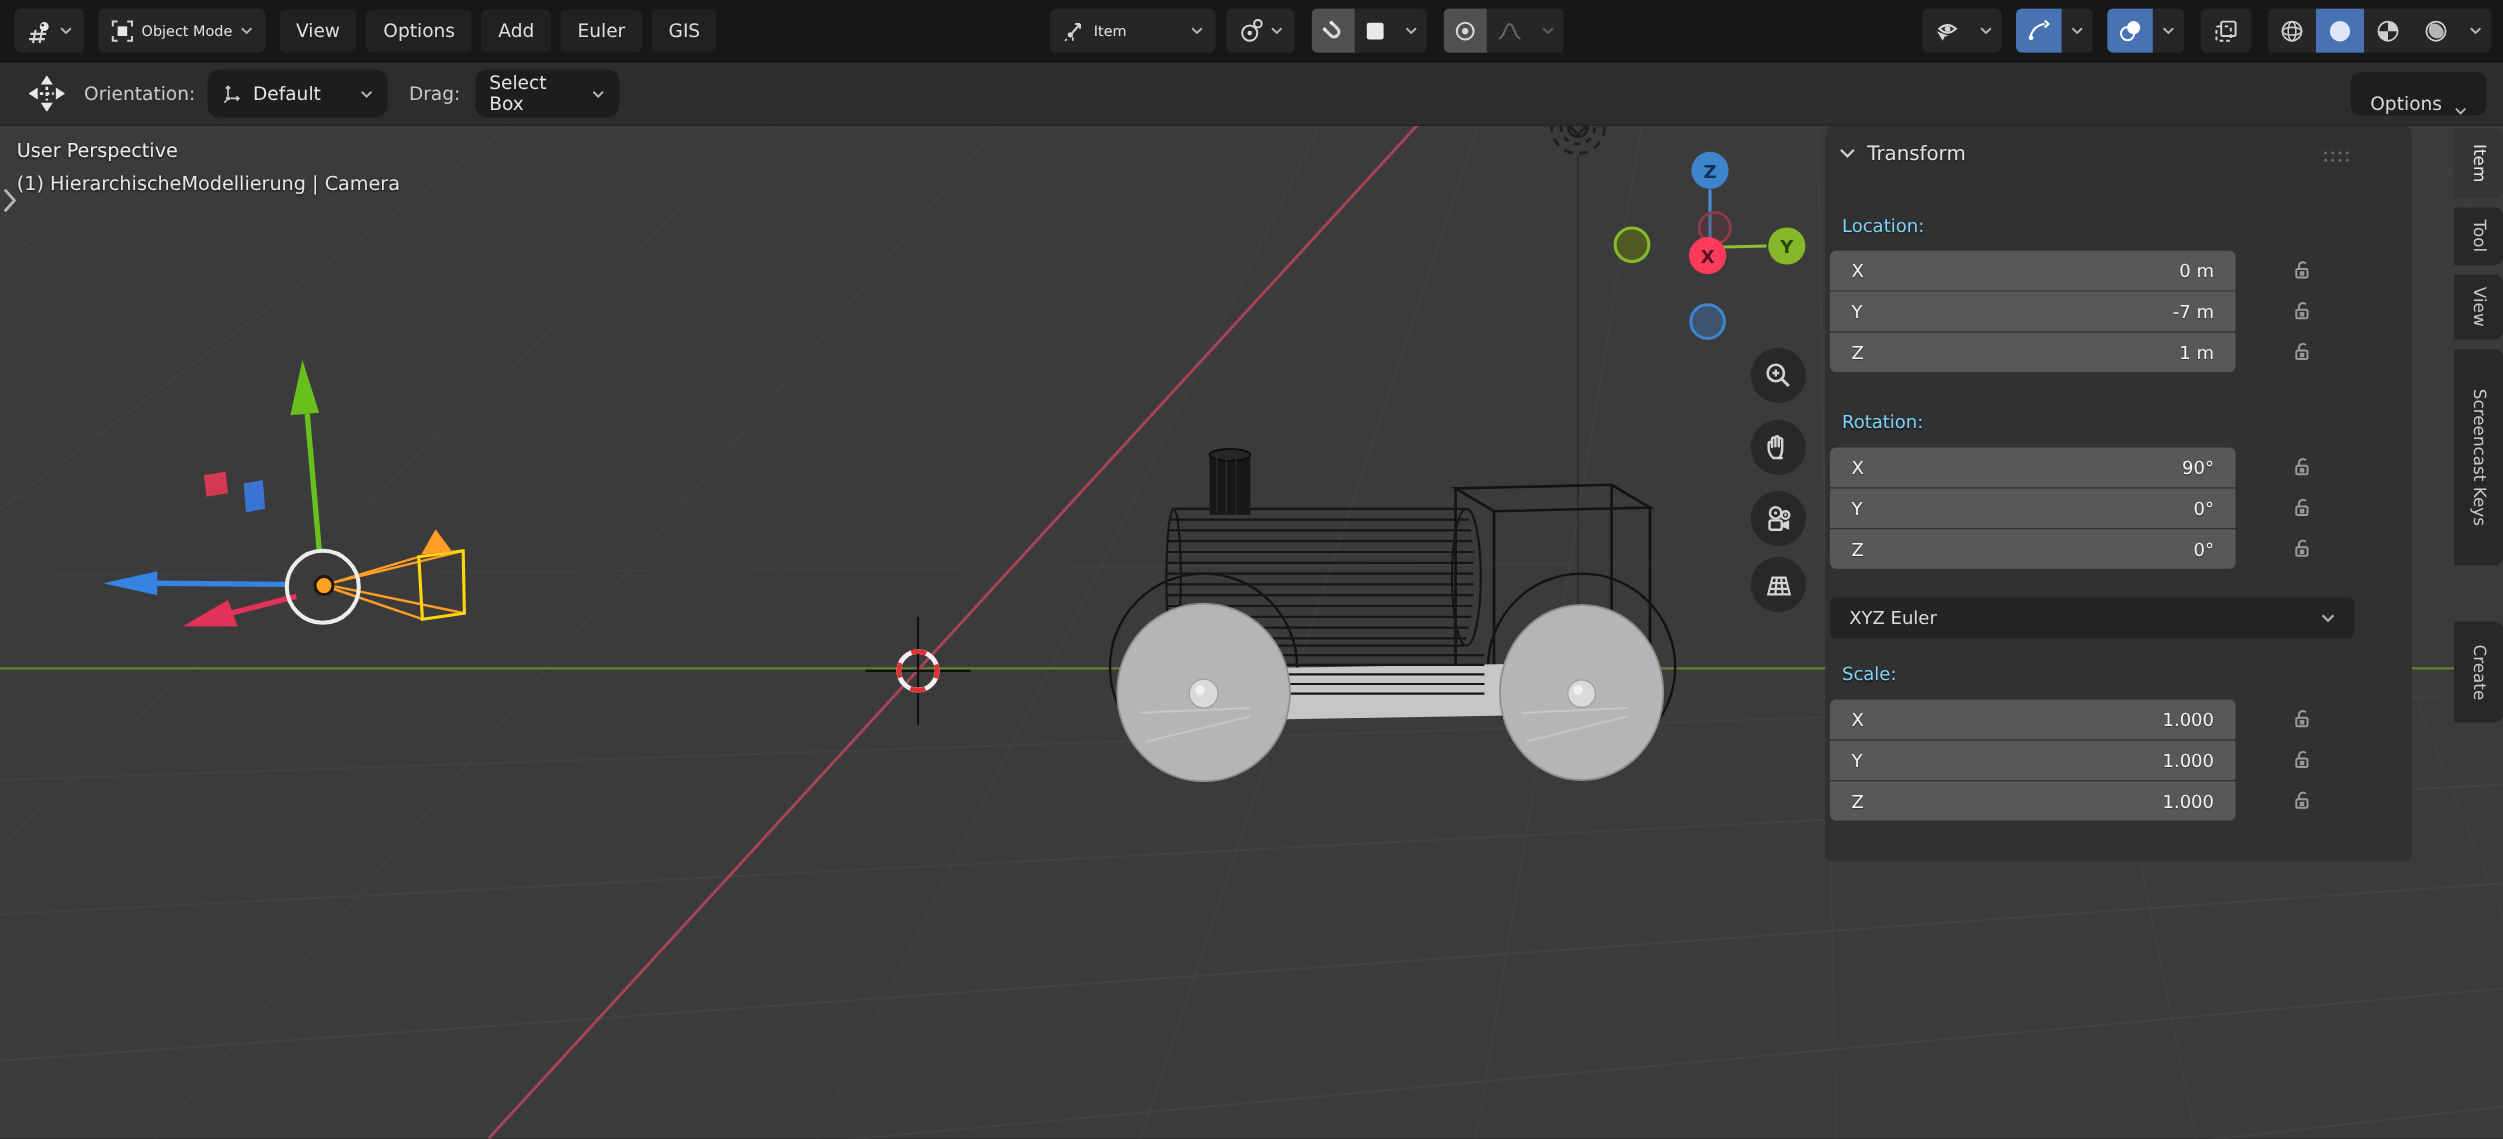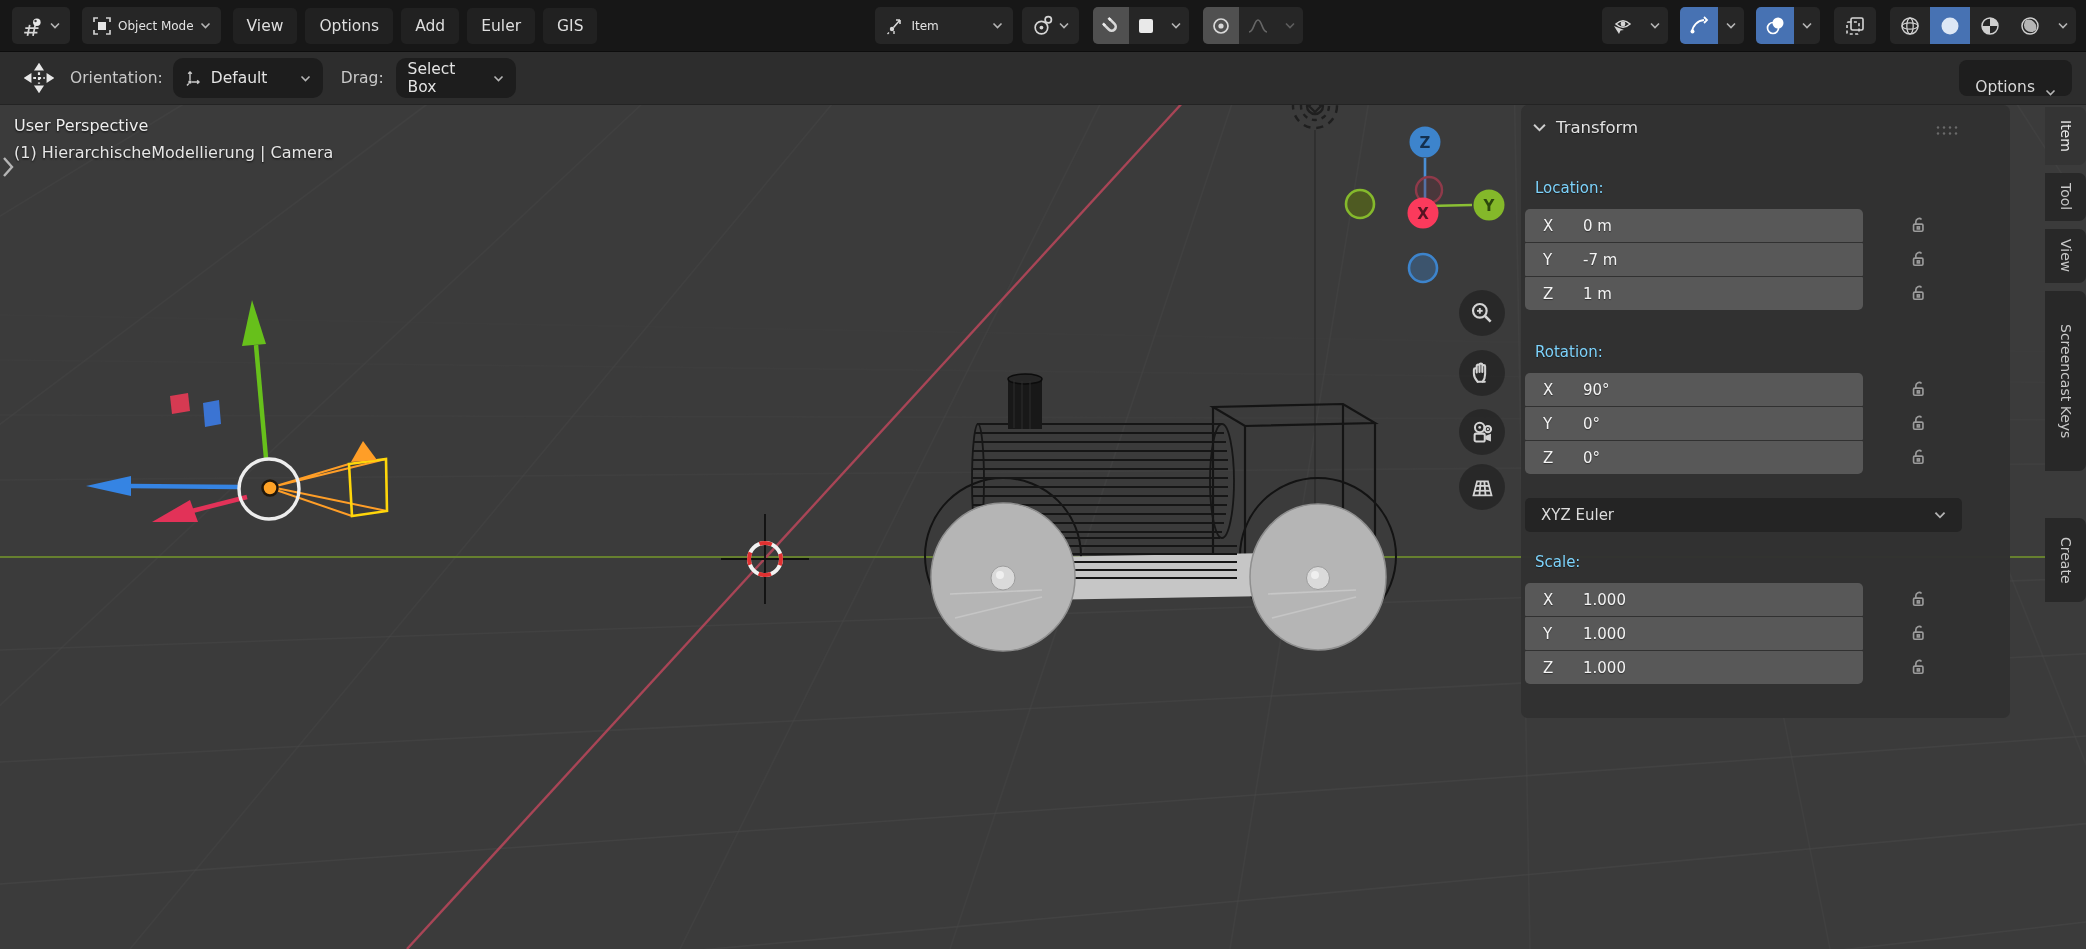--- a/index.html
+++ b/index.html
@@ -47,21 +47,21 @@
   .npanel { position:absolute; left:1521px; top:105px; width:489px; height:613px; z-index:20;
             background:rgba(49,49,49,.97); border-radius:7px; color:#d0d0d0; }
   .p-title { position:absolute; left:12px; top:13px; display:flex; align-items:center; gap:10px;
              color:#e2e2e2; font-size:16.5px; text-shadow:0 1px 1px rgba(0,0,0,.5); }
   .p-grip { position:absolute; right:52px; top:20px; opacity:.55; }
   .sec-label { position:absolute; left:14px; font-size:15px; color:#7dd3fc; text-shadow:0 1px 1px rgba(0,0,0,.5); }
   .frow { position:absolute; left:4px; width:480px; height:33px; display:flex; align-items:center; }
   .fbox { width:338px; height:33px; background:#585858; display:flex; align-items:center; padding:0 18px;
           color:#f4f4f4; font-size:15px; text-shadow:0 1px 1px rgba(0,0,0,.45); }
   .fbox .ax { width:40px; }
-  .fbox .val { flex:1; }
+  .fbox .val { flex:1; text-align:right; }
   .r-top { border-radius:5px 5px 1px 1px; } .r-mid { border-radius:1px; } .r-bot { border-radius:1px 1px 5px 5px; }
   .lockwrap { margin-left:46px; display:flex; align-items:center; }
   .euler { position:absolute; left:4px; width:437px; height:34px; background:#242424; border-radius:5px;
            display:flex; align-items:center; padding:0 16px; color:#dcdcdc; font-size:15px;gap:29px; }
   .euler .val { flex:1; }
 
   
   .tabcol { position:absolute; left:2045px; top:105px; width:41px; z-index:19; }
   .vtab { position:absolute; left:0; width:41px; background:#282828; border-radius:0 7px 7px 0;
           display:flex; align-items:center; justify-content:center; color:#c9c9c9; font-size:14px; }

